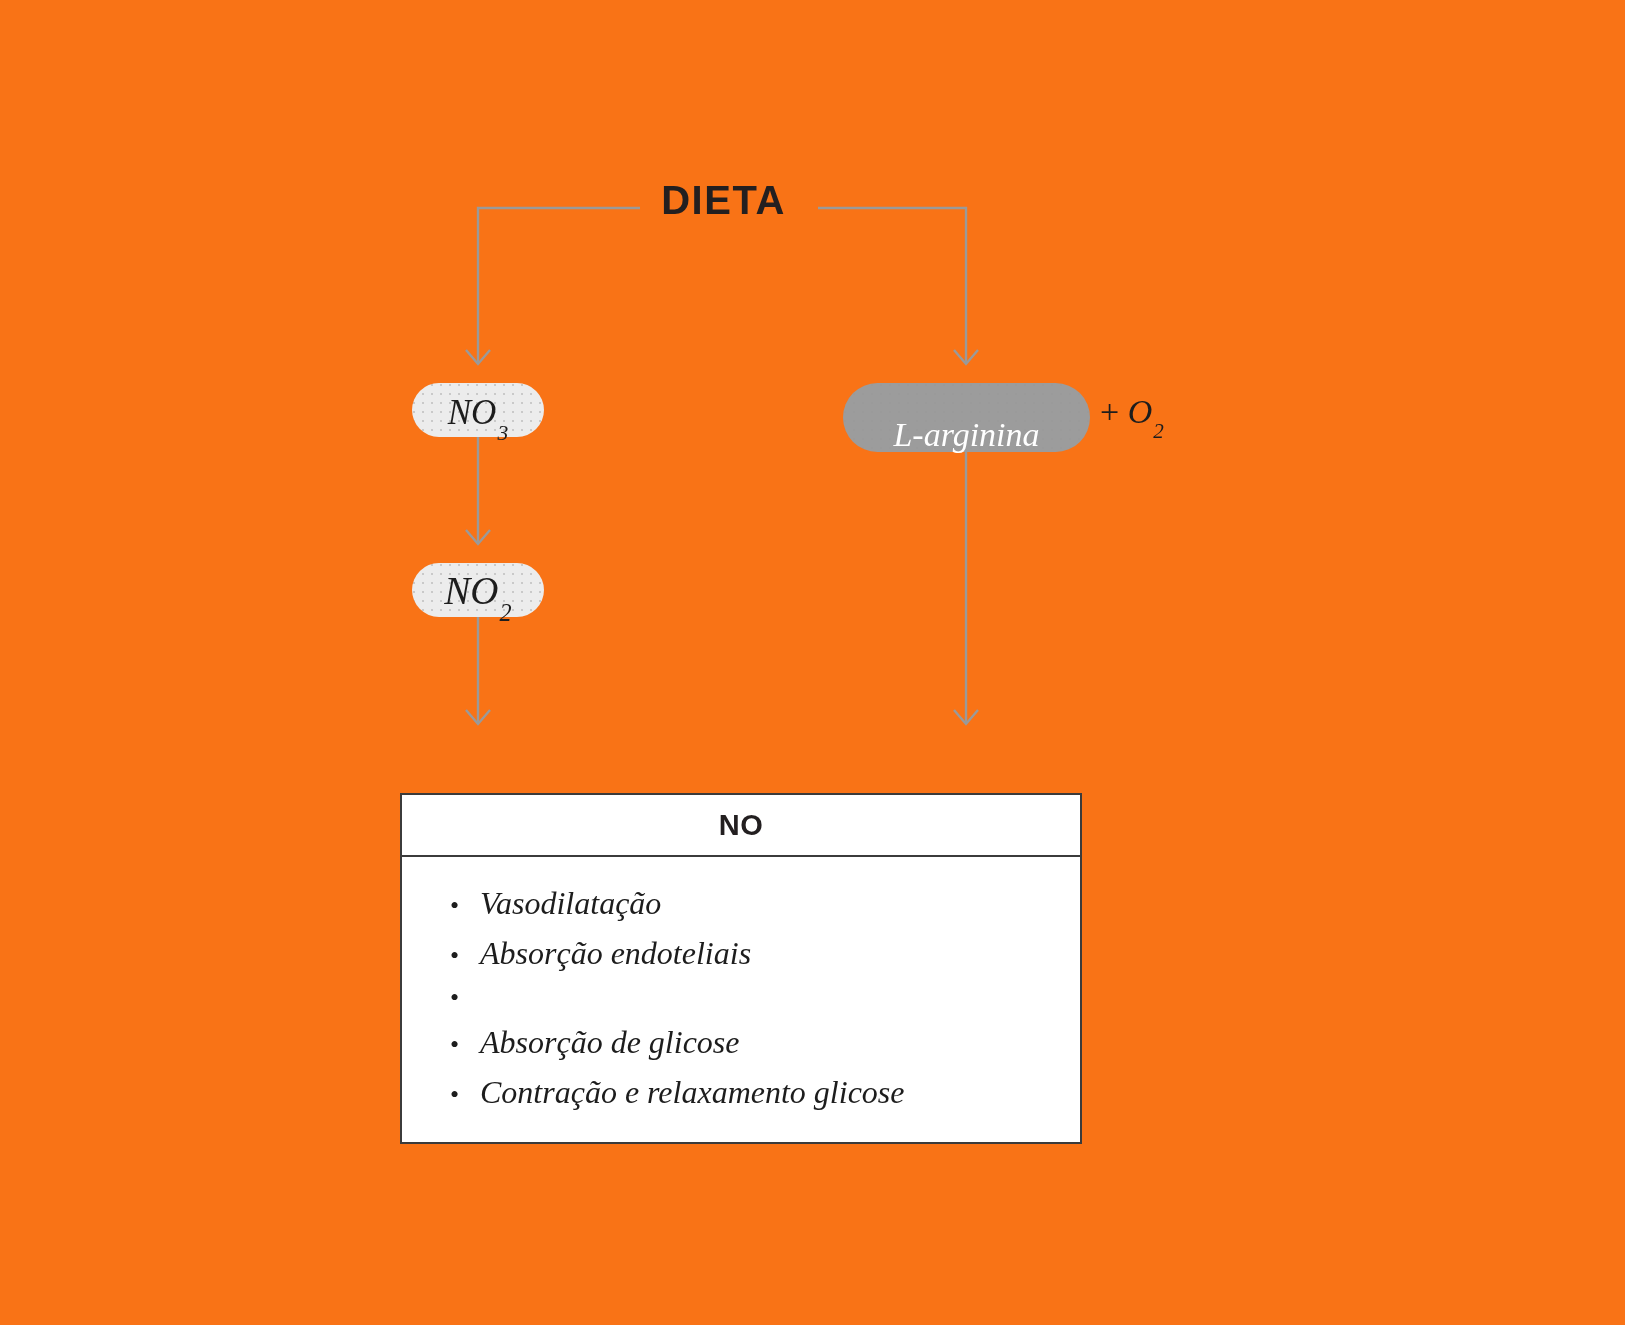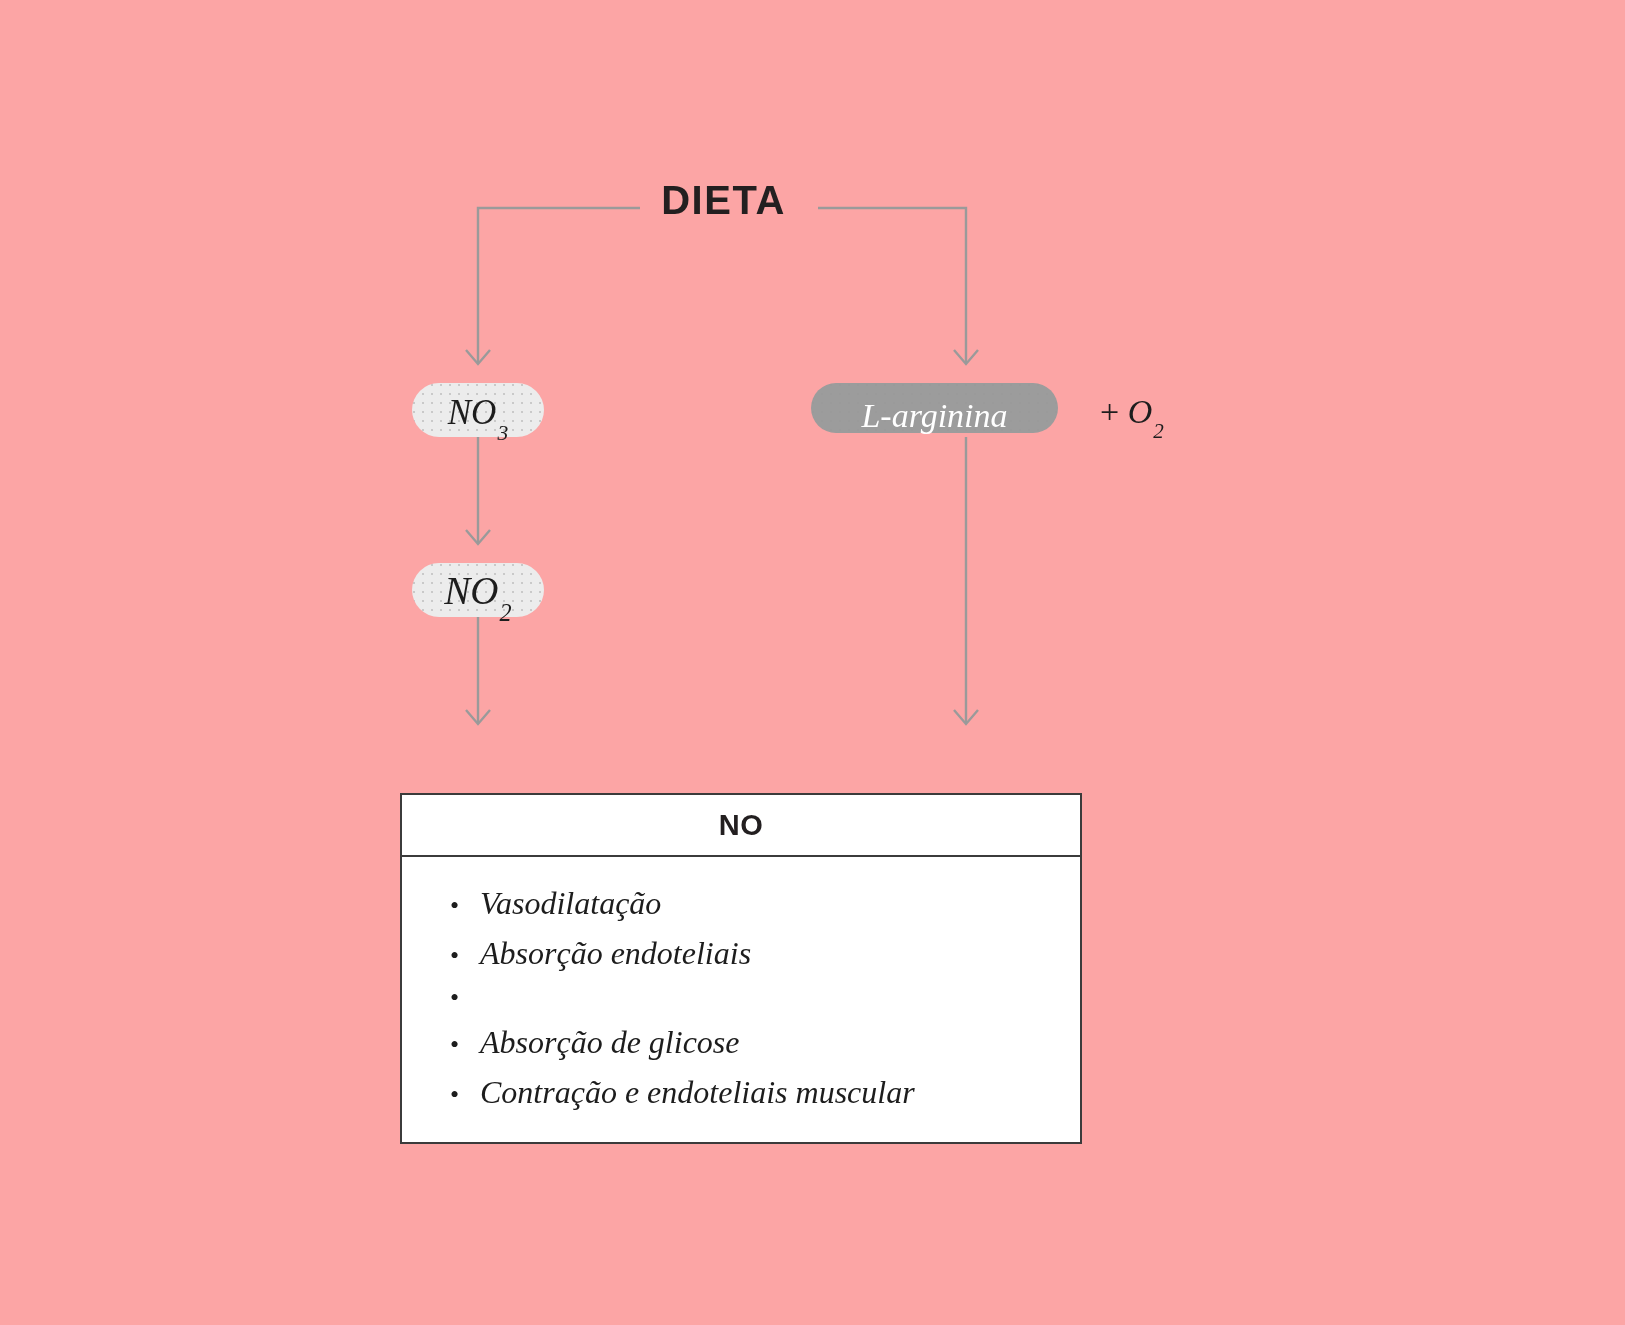--- a/index.html
+++ b/index.html
@@ -8,21 +8,21 @@
     padding: 0;
     background: #ffffff;
   }
   body {
     font-family: "Liberation Sans", sans-serif;
   }
   #canvas {
     position: relative;
     width: 1625px;
     height: 1325px;
-    background: #fca5a5;
+    background: #f97316;
     overflow: hidden;
   }
 
   
   #wires {
     position: absolute;
     left: 0;
     top: 0;
     width: 1625px;
     height: 1325px;
@@ -86,22 +86,22 @@
     left: 412px;  top: 383px;
     width: 132px; height: 54px;
     font-size: 35px;
   }
   #node-no2 {
     left: 412px;  top: 563px;
     width: 132px; height: 54px;
     font-size: 39px;
   }
   #node-larginina {
-    left: 811px;  top: 383px;
-    width: 247px; height: 50px;
+    left: 843px;  top: 383px;
+    width: 247px; height: 69px;
     font-size: 34px;
   }
 
   
   #oxygen-annotation {
     position: absolute;
     left: 1100px;
     top: 393px;
     font-family: "Liberation Serif", serif;
     font-style: italic;
@@ -223,19 +223,19 @@
         <span class="outcome-bullet">•</span>
       </div>
 
       <div class="outcome-item">
         <span class="outcome-bullet">•</span>
         <span class="outcome-text">Absorção de glicose</span>
       </div>
 
       <div class="outcome-item">
         <span class="outcome-bullet">•</span>
-        <span class="outcome-text">Contração e endoteliais muscular</span>
+        <span class="outcome-text">Contração e relaxamento glicose</span>
       </div>
 
     </div>
   </div>
 
 </div>
 
 </body></html>

